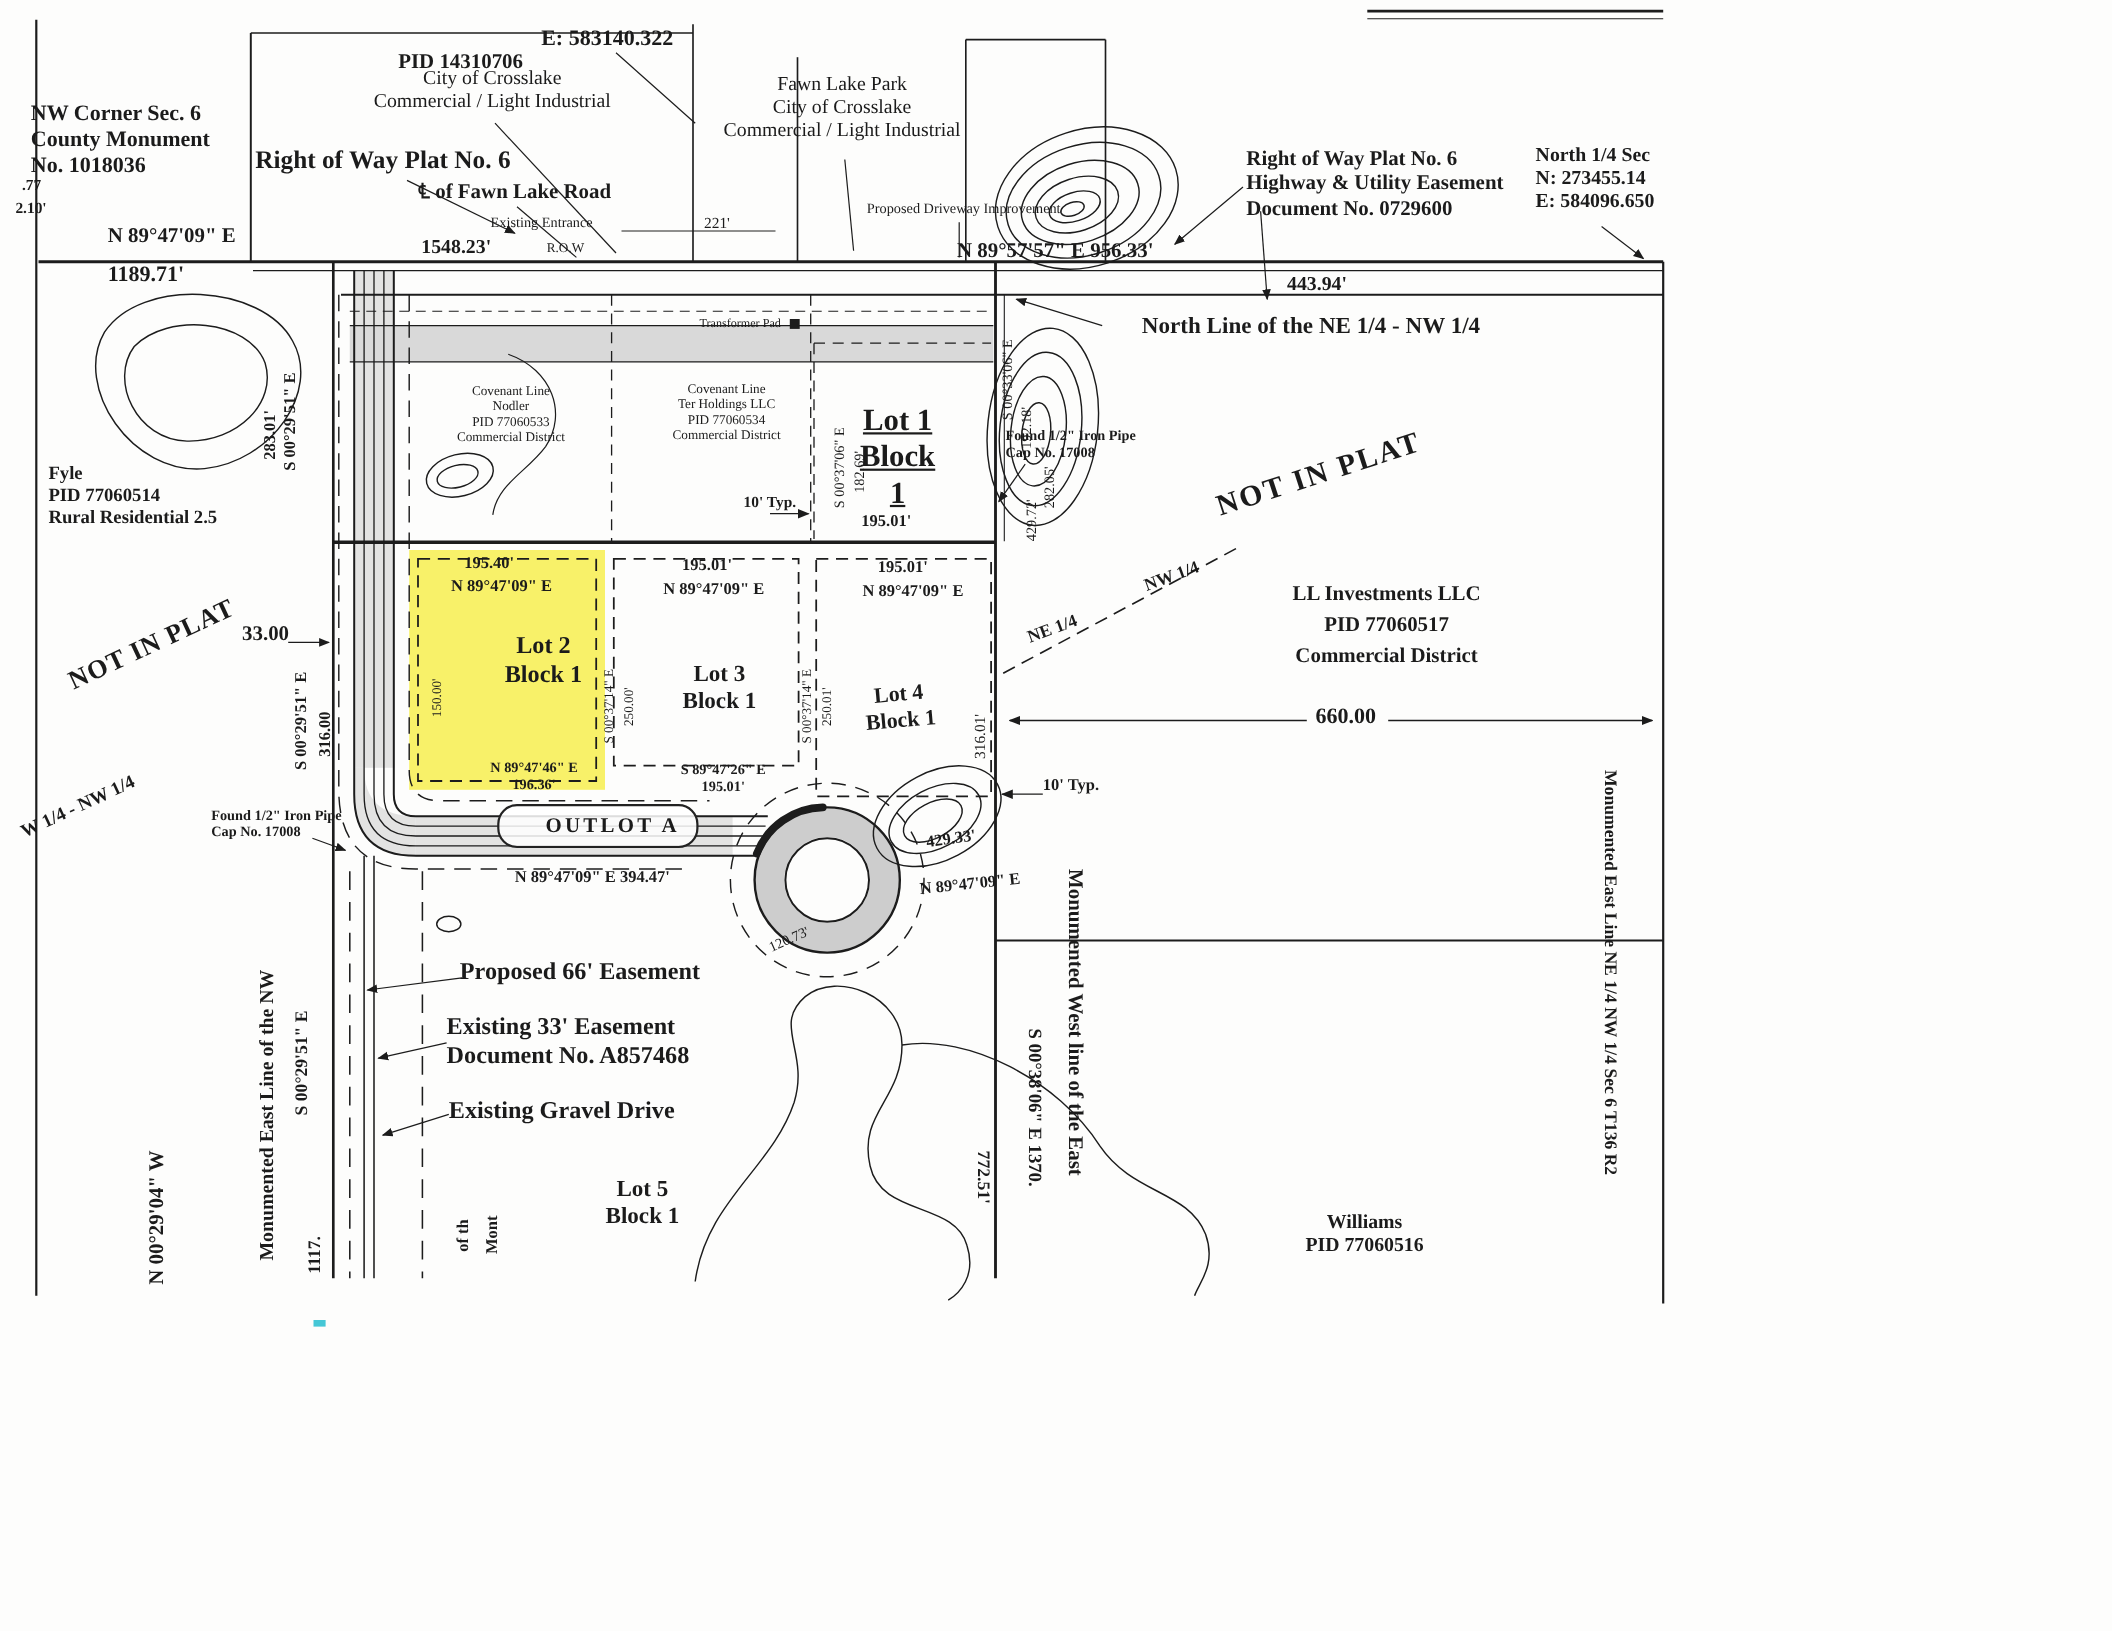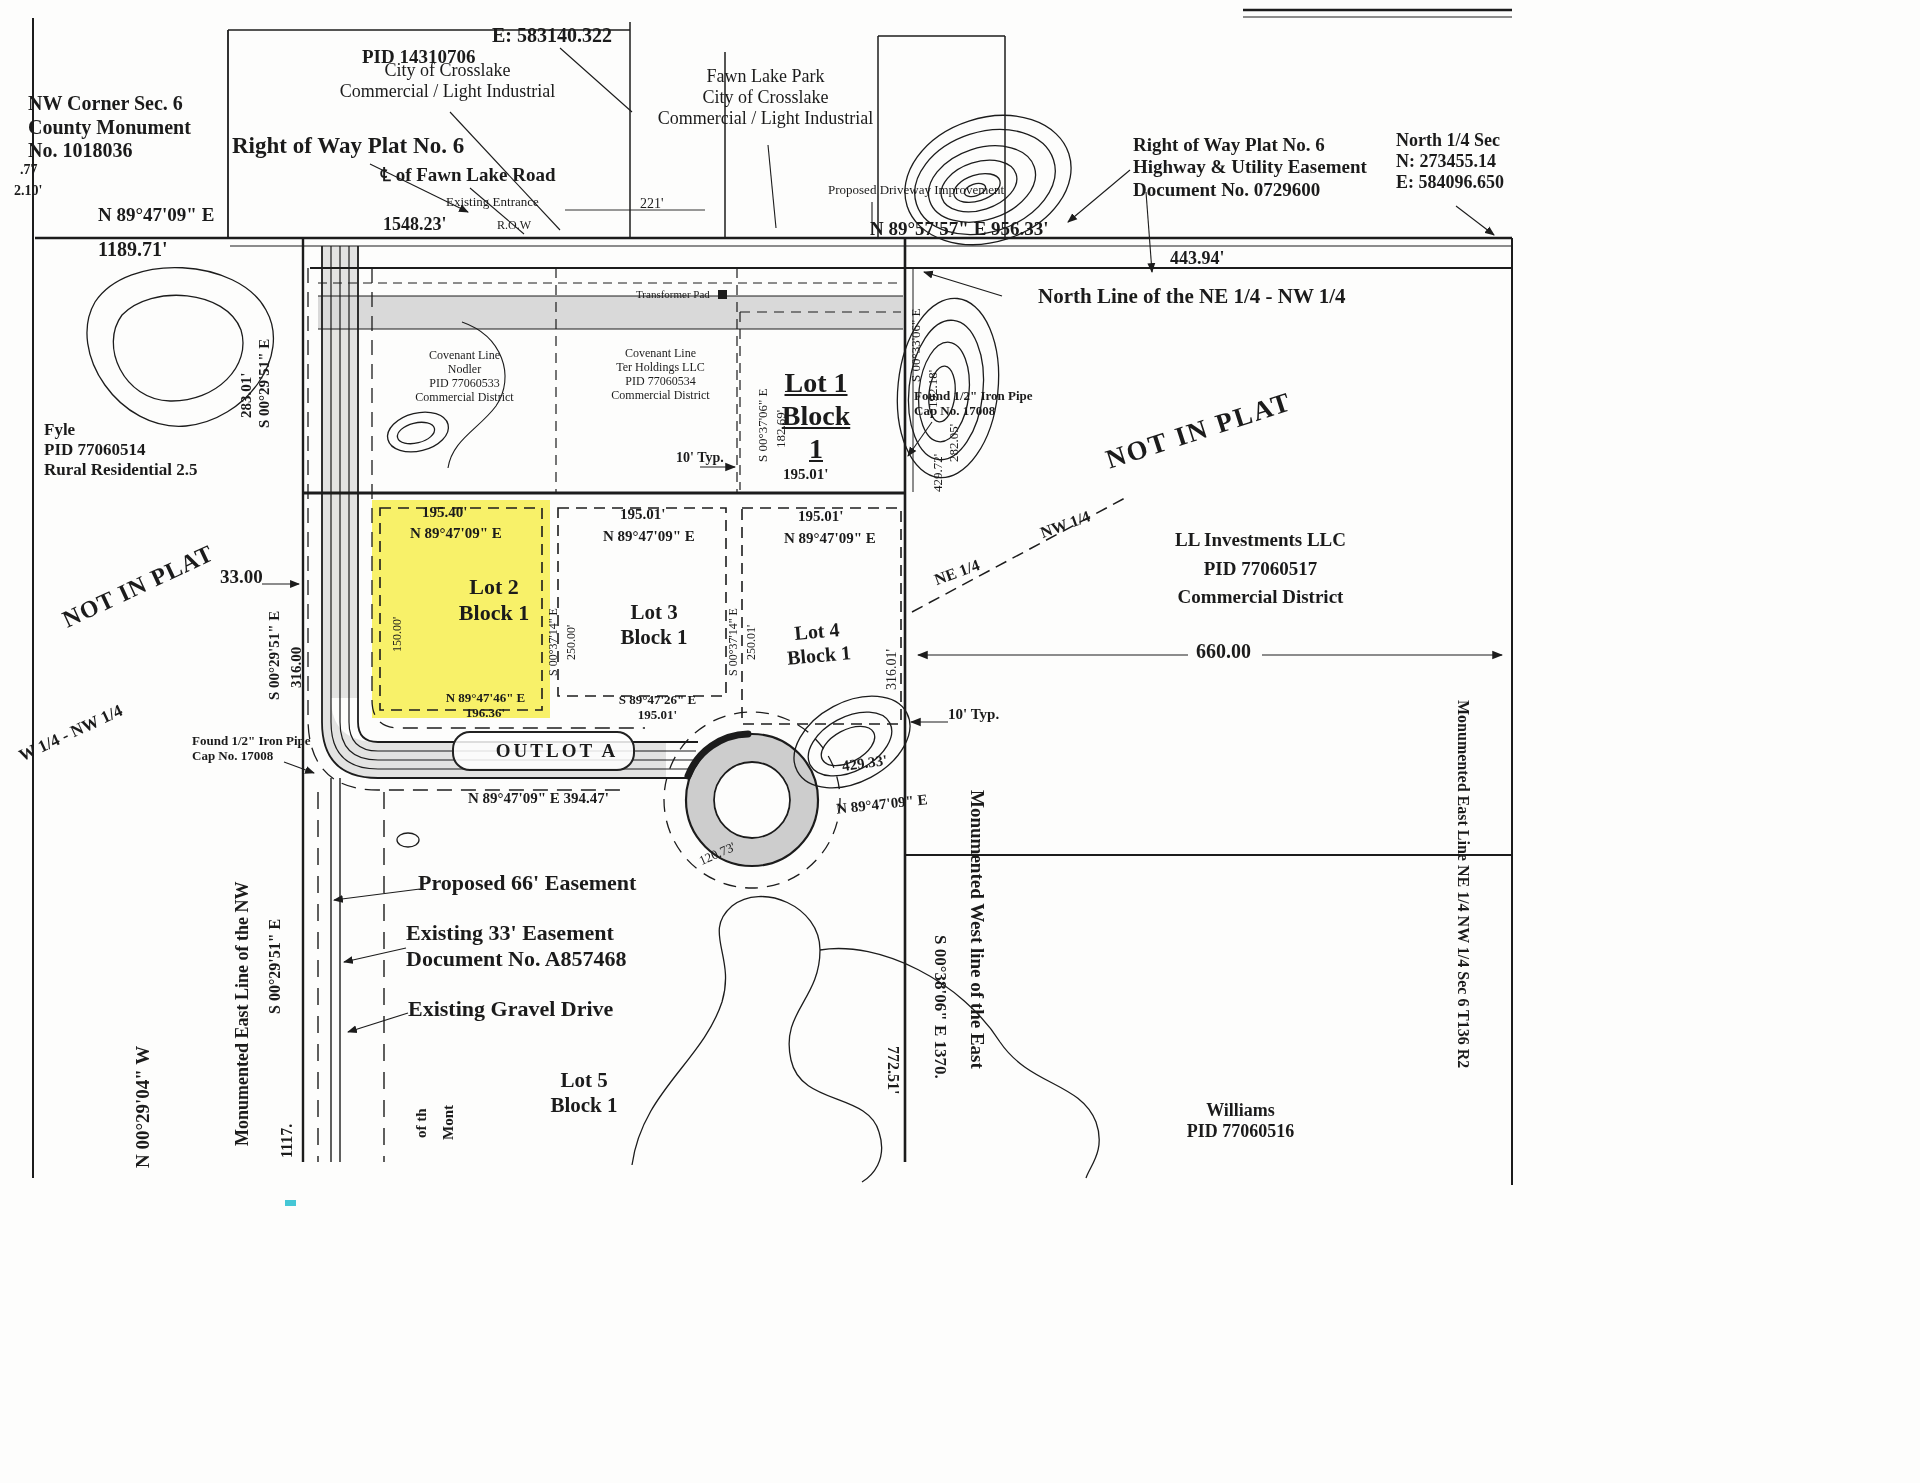--- a/index.html
+++ b/index.html
@@ -161,21 +161,21 @@
 Commercial / Light Industrial</div>
   <div class="lbl b" style="left:28px;top:92px;font-size:20px;">NW Corner Sec. 6
 County Monument
 No. 1018036</div>
   <div class="lbl b" style="left:20px;top:162px;font-size:14px;">.77</div>
   <div class="lbl b" style="left:14px;top:183px;font-size:14px;">2.10'</div>
   <div class="lbl b" style="left:232px;top:132px;font-size:23px;">Right of Way Plat No. 6</div>
   <div class="lbl b" style="left:380px;top:164px;font-size:19px;">℄ of Fawn Lake Road</div>
   <div class="lbl" style="left:446px;top:194px;font-size:13px;">Existing Entrance</div>
   <div class="lbl" style="left:640px;top:196px;font-size:14px;">221'</div>
-  <div class="lbl" style="left:828px;top:182px;font-size:13px;">Proposed Driveway Improvement</div>
+  <div class="lbl" style="left:788px;top:182px;font-size:13px;">Proposed Driveway Improvement</div>
   <div class="lbl b" style="left:1133px;top:134px;font-size:19px;">Right of Way Plat No. 6
 Highway &amp; Utility Easement
 Document No. 0729600</div>
   <div class="lbl b" style="left:1396px;top:130px;font-size:18px;">North 1/4  Sec
 N: 273455.14
 E: 584096.650</div>
   <div class="lbl b" style="left:98px;top:204px;font-size:19px;">N 89°47'09" E</div>
   <div class="lbl b" style="left:383px;top:214px;font-size:18px;">1548.23'</div>
   <div class="lbl" style="left:497px;top:218px;font-size:12px;">R.O.W</div>
   <div class="lbl b" style="left:870px;top:218px;font-size:19px;">N 89°57'57" E  956.33'</div>

